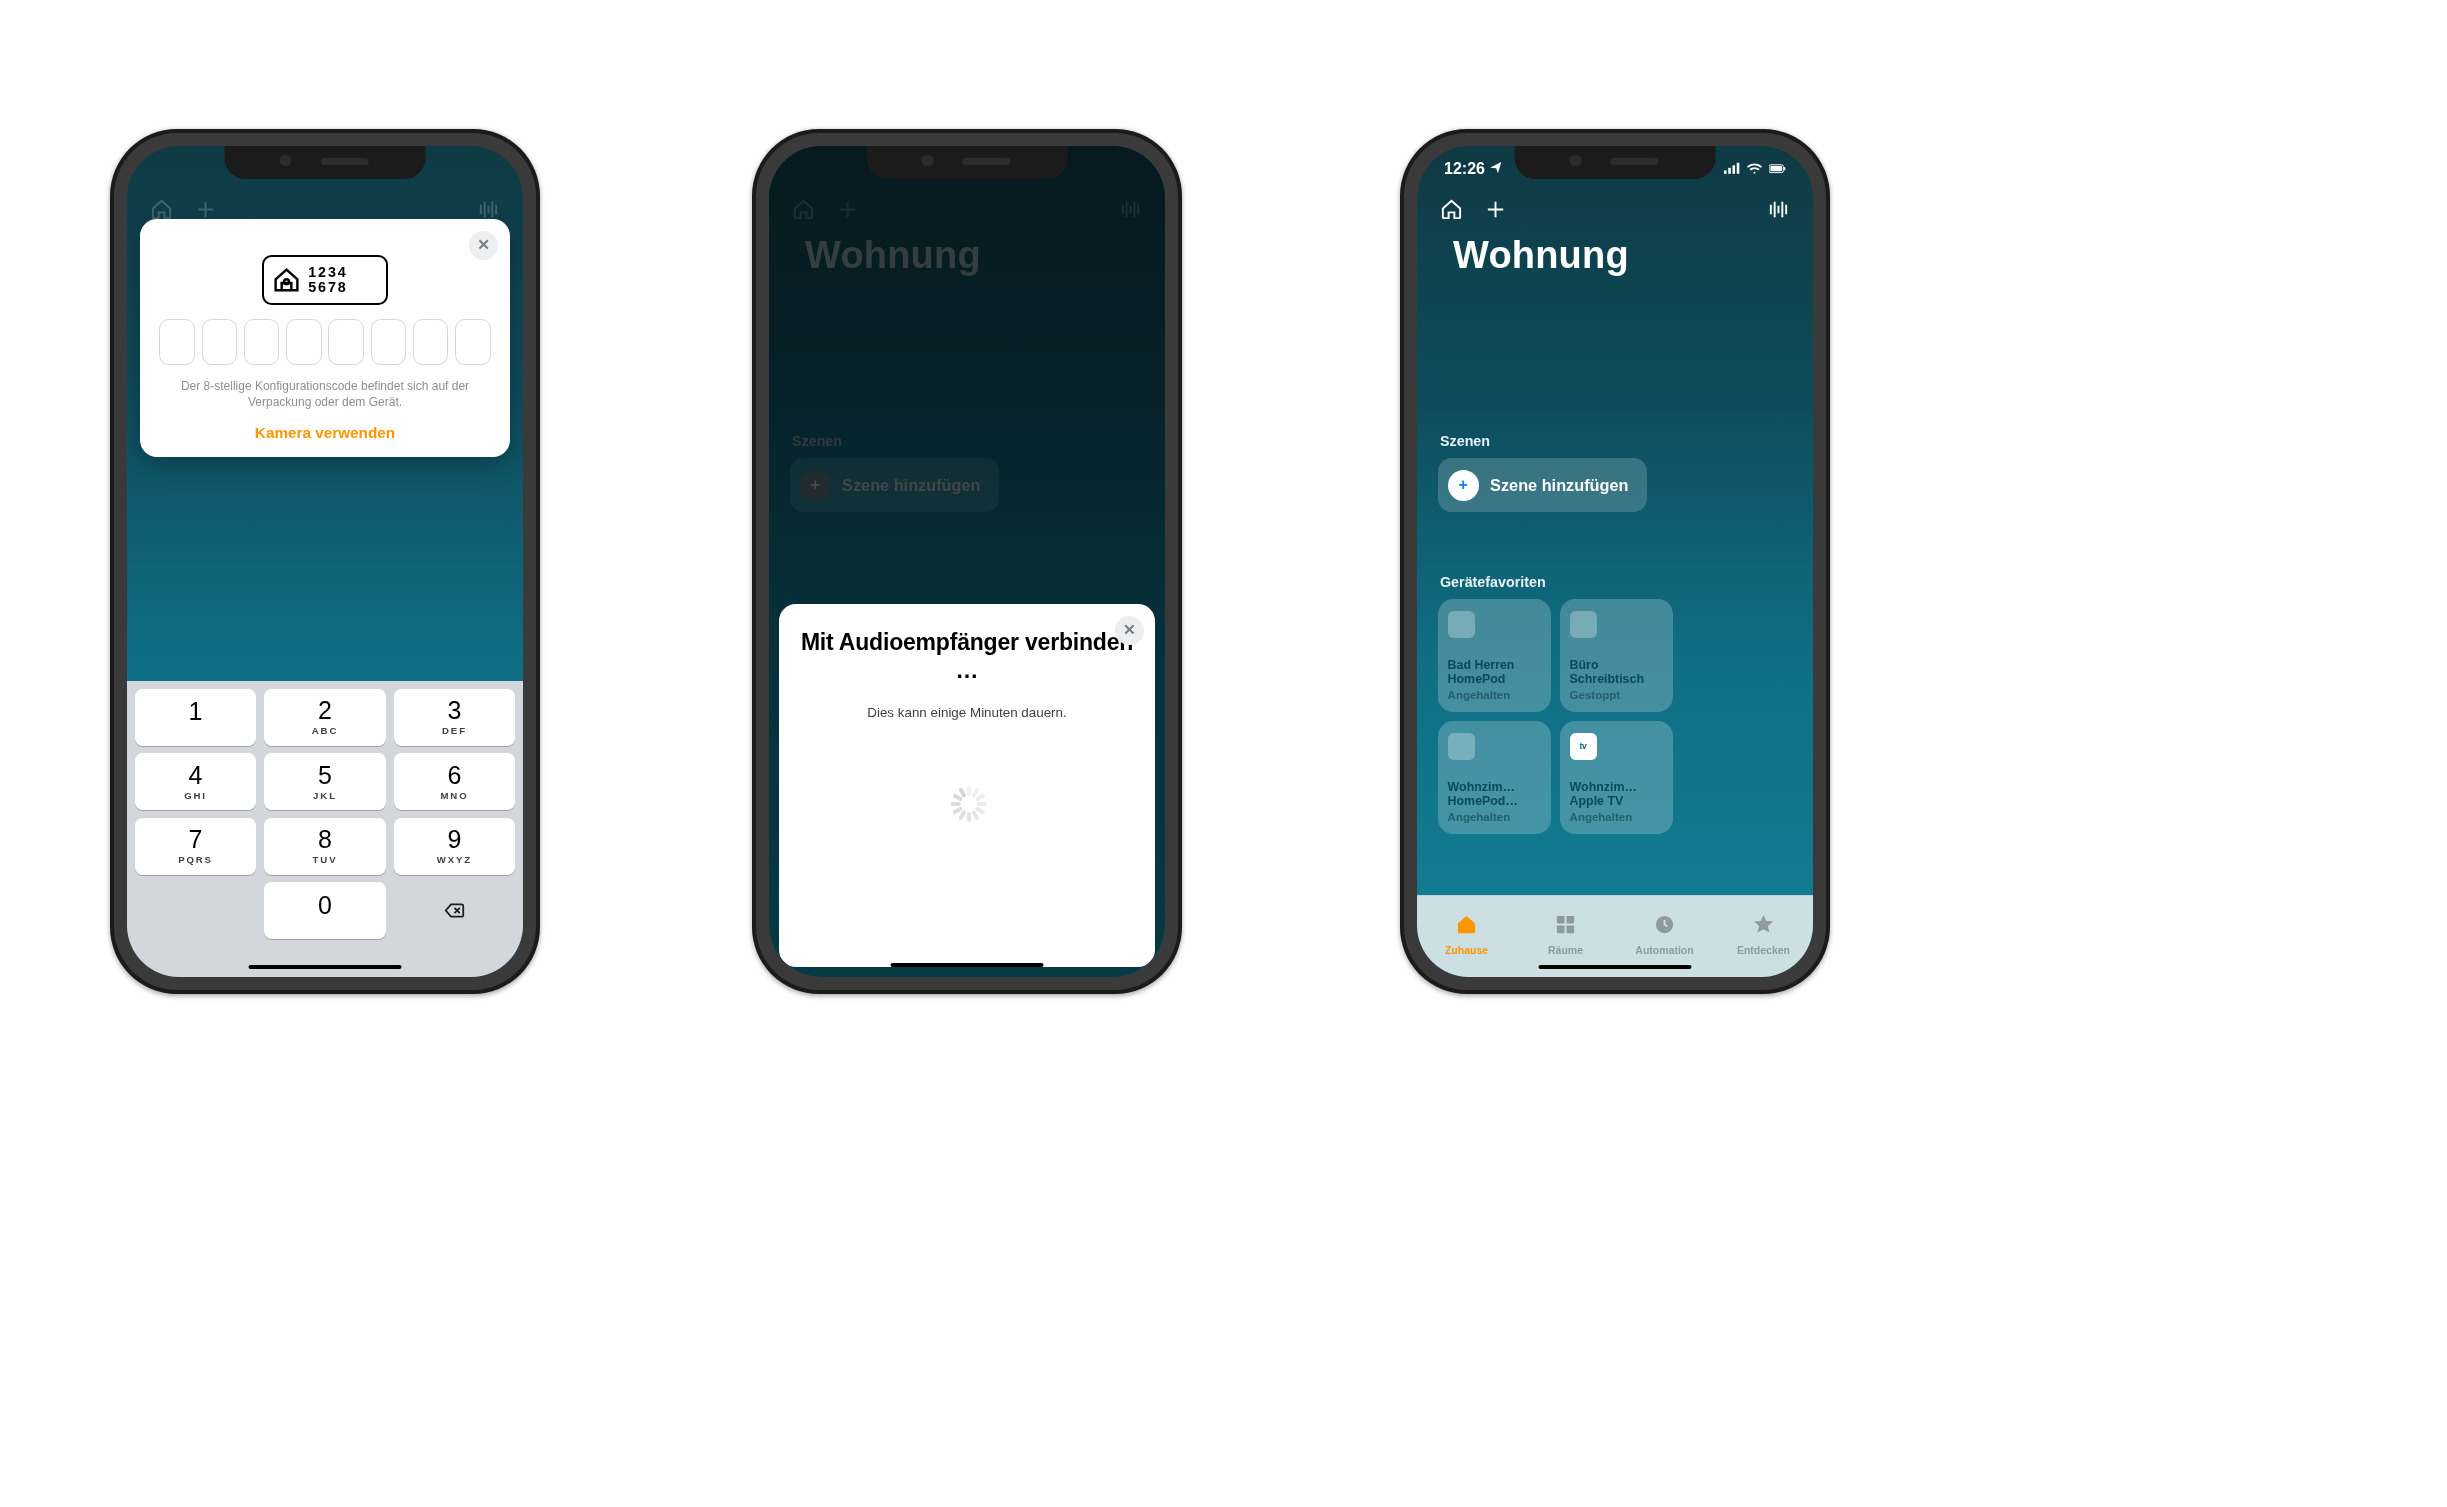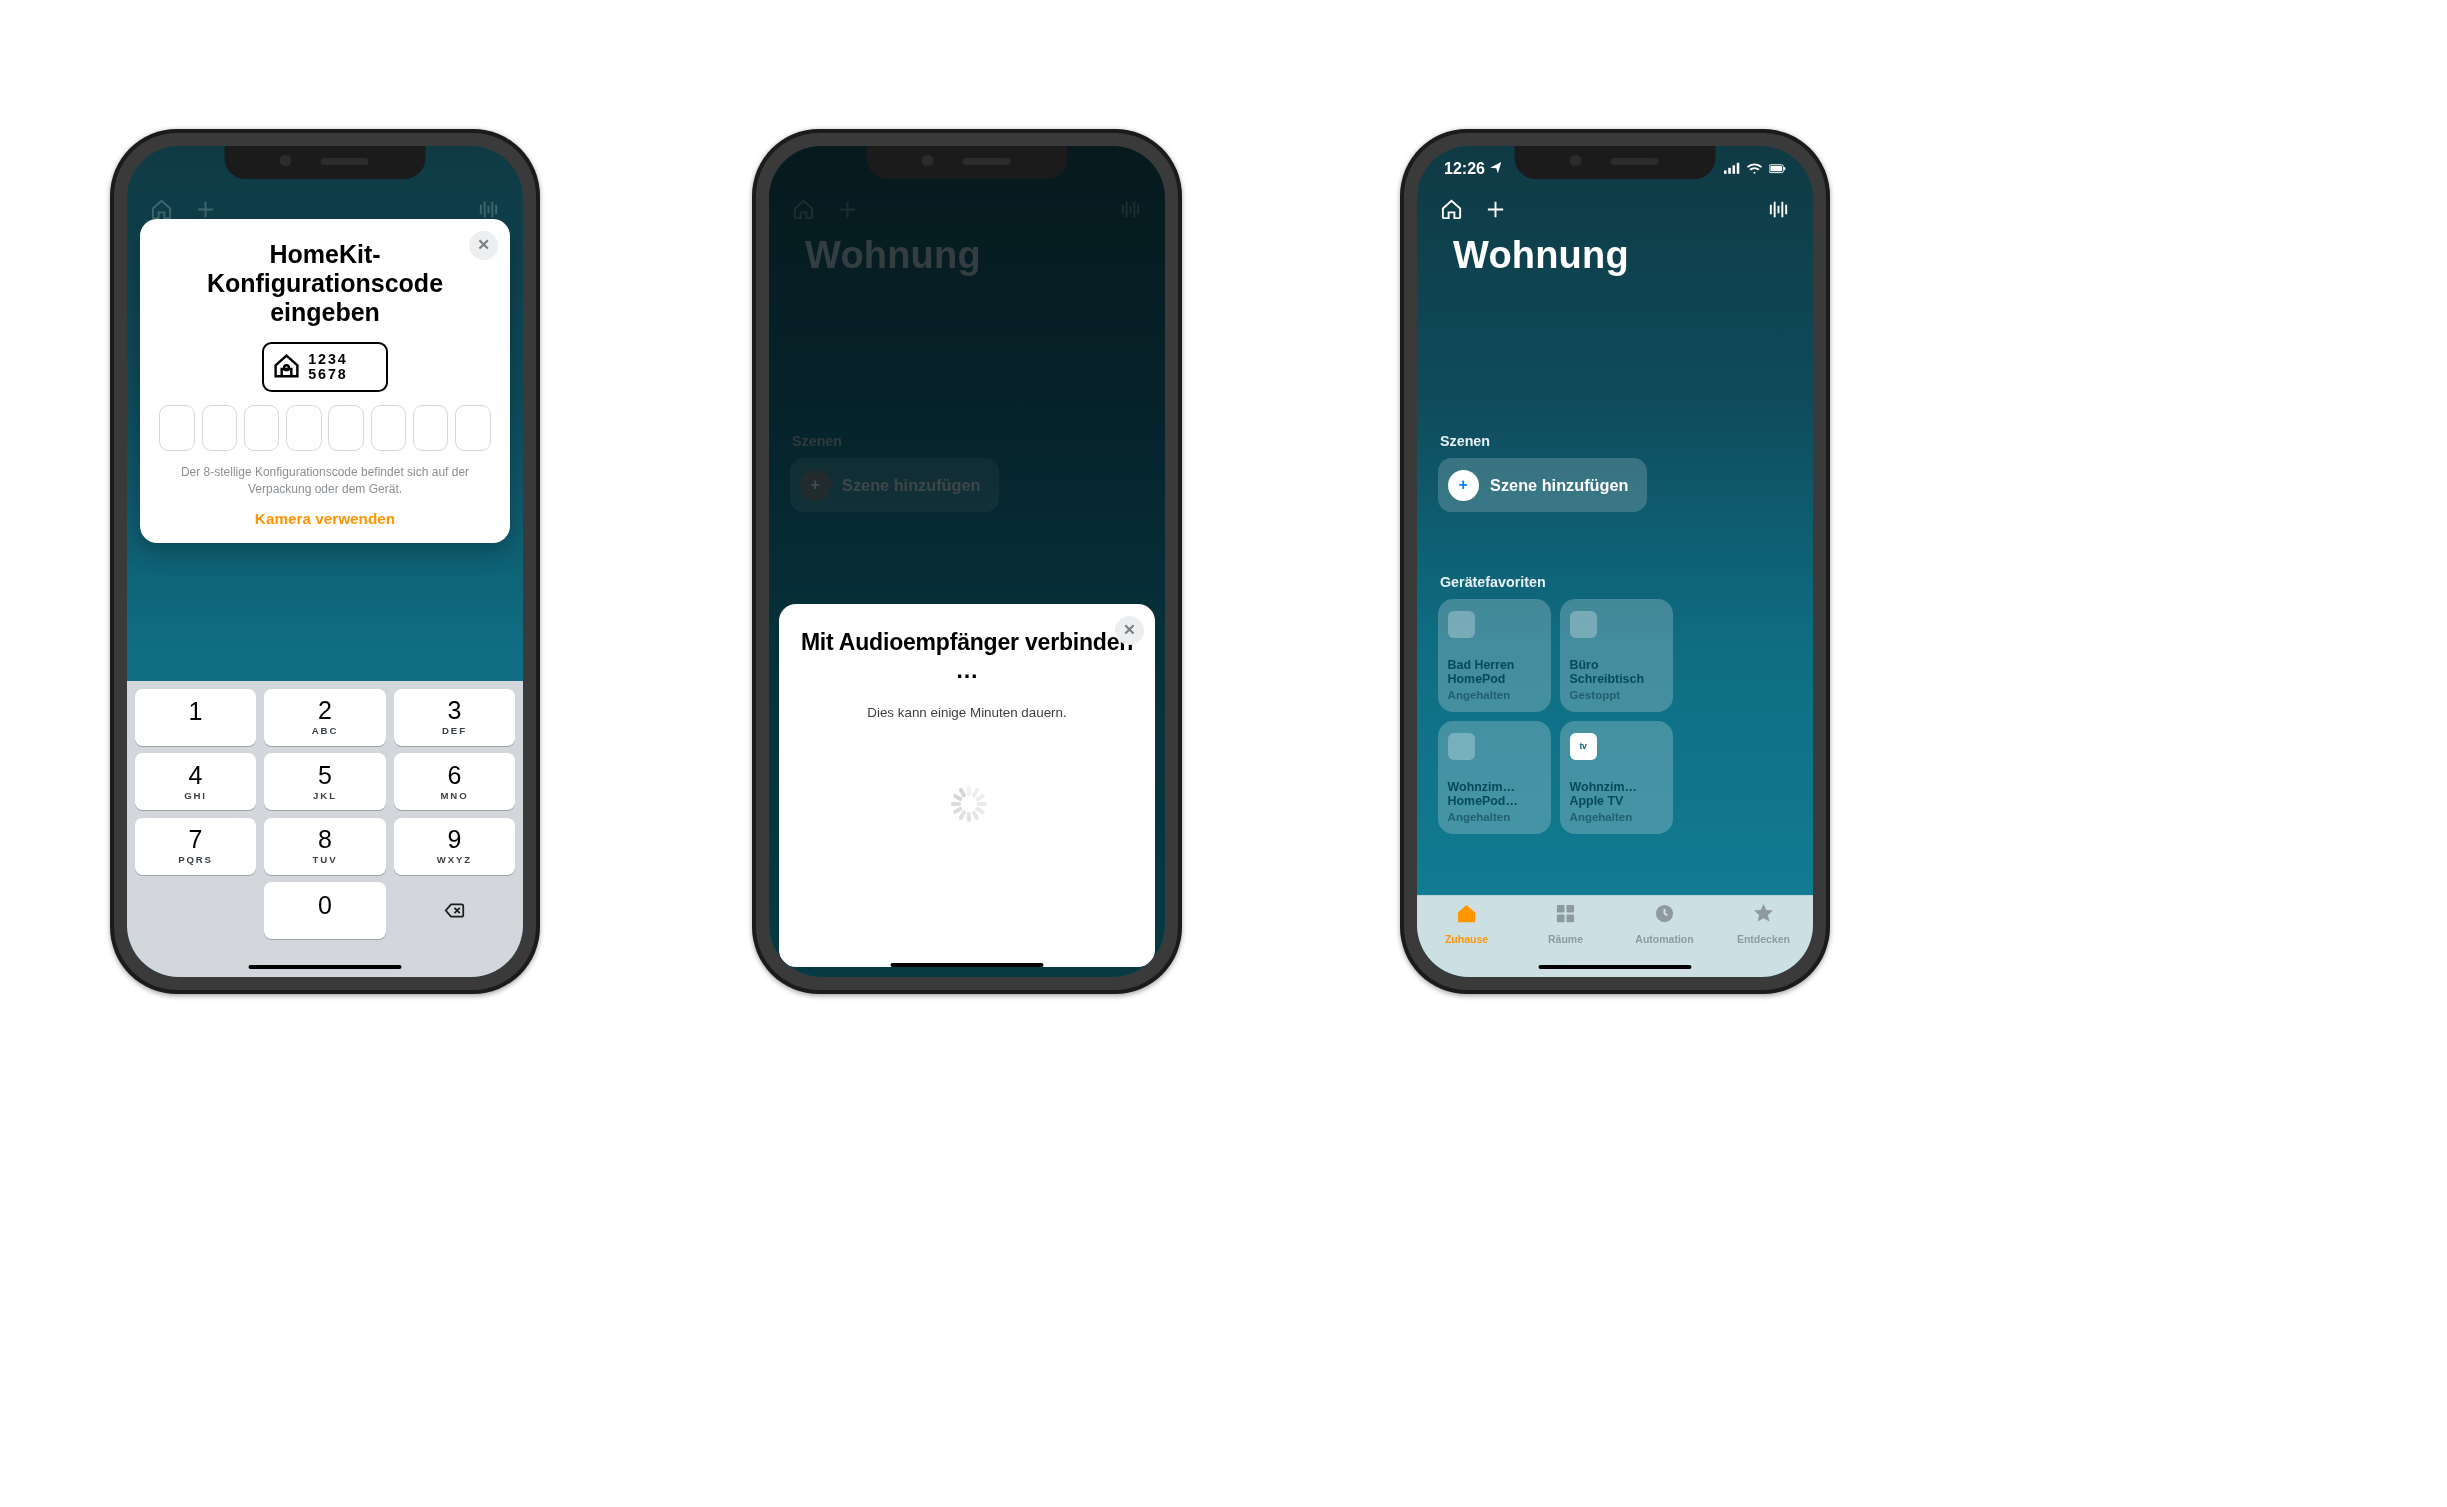--- a/index.html
+++ b/index.html
@@ -51,21 +51,21 @@
   .tiles { position:absolute; left:21px; right:21px; z-index:2; display:flex; flex-wrap:wrap; gap:9px; }
   .tile { width:113px; height:113px; border-radius:15.3px; background:rgba(255,255,255,.22); padding:11.5px 9.6px; display:flex; flex-direction:column; justify-content:space-between; }
   .tile .ticon { width:27px; height:27px; border-radius:5.7px; background:rgba(255,255,255,.28); }
   .tile .ticon.atv { background:#ffffff; color:#0b5f72; font-size:8.6px; font-weight:700; display:flex; align-items:center; justify-content:center; letter-spacing:-0.3px; }
   .tile .tname { font-size:12.4px; font-weight:700; color:#064a58; line-height:1.15; }
   .tile .tsub  { font-size:11.5px; font-weight:600; color:#23606e; margin-top:1.9px; }
 
   
   .tabbar { position:absolute; left:0; right:0; bottom:0; height:82px; background:rgba(220,232,234,.92); display:flex; z-index:4; border-top:1px solid rgba(0,0,0,.06); }
   .homebar { position:absolute; bottom:7.6px; left:50%; transform:translateX(-50%); width:153px; height:4.8px; border-radius:2.9px; background:#000; z-index:6; }
-  .tab { flex:1; display:flex; flex-direction:column; align-items:center; justify-content:flex-start; padding-top:6px; gap:3.8px; color:#8e9aa0; }
+  .tab { flex:1; display:flex; flex-direction:column; align-items:center; justify-content:flex-start; padding-top:17px; gap:3.8px; color:#8e9aa0; }
   .tab.active { color:#ff9500; }
   .tab .tlabel { font-size:10.5px; font-weight:600; }
   .tab svg { width:27px; height:23px; fill:currentColor; }
 
   
   .card { position:absolute; left:13.4px; right:13.4px; background:#fff; border-radius:17px; box-shadow:0 7.6px 23px rgba(0,0,0,.25); z-index:5; padding:21px 19px 15.3px; }
   #card1 { top:73px; }
   .card .close { position:absolute; top:11.5px; right:11.5px; width:29px; height:29px; border-radius:50%; background:#eceef0; color:#7a7f85; display:flex; align-items:center; justify-content:center; font-size:15.3px; font-weight:700; }
   .card h1 { text-align:center; font-size:25px; font-weight:700; line-height:1.15; }
   .hk-badge { margin:15.3px auto 13.4px; width:126px; height:50px; border:2.9px solid #000; border-radius:9.6px; display:flex; align-items:center; padding:0 7.6px; gap:7.6px; }
@@ -118,21 +118,20 @@
       <div class="spacer"></div>
       <div class="ico">
             <svg viewBox="0 0 24 24">
               <path d="M4 7v10M8 4v16M12 8v8M16 4v16M20 7v10"></path>
             </svg>
           </div>
     </div>
 
     <div class="card" id="card1">
       <div class="close">✕</div>
-      <h1>HomeKit-Konfigurationscode eingeben</h1>
       <div class="hk-badge">
         <svg class="house" viewBox="0 0 24 24" fill="none" stroke="#000" stroke-width="2">
               <path d="M3 11 12 3l9 8v9H3z"></path>
               <path d="M8 20v-6h8v6"></path>
               <circle cx="12" cy="13" r="2"></circle>
             </svg>
         <div class="digits">
           <div>1234</div>
           <div>5678</div>
         </div>

